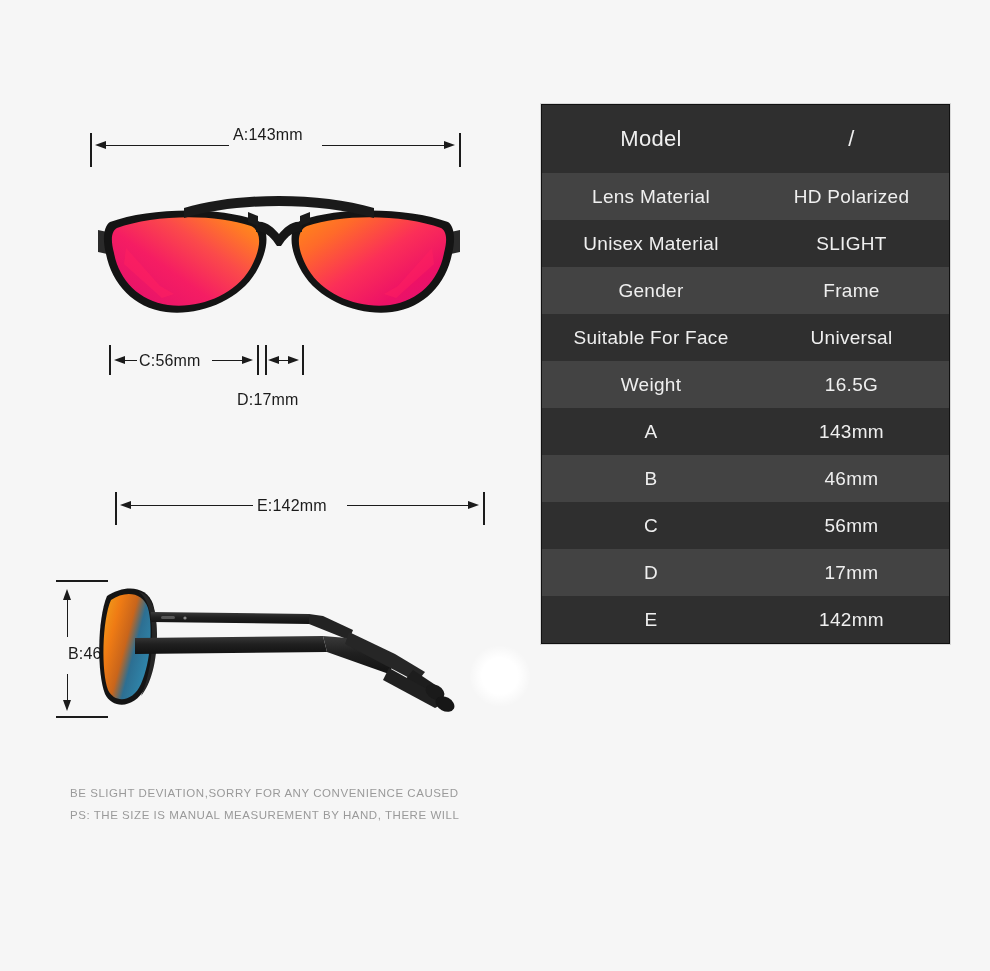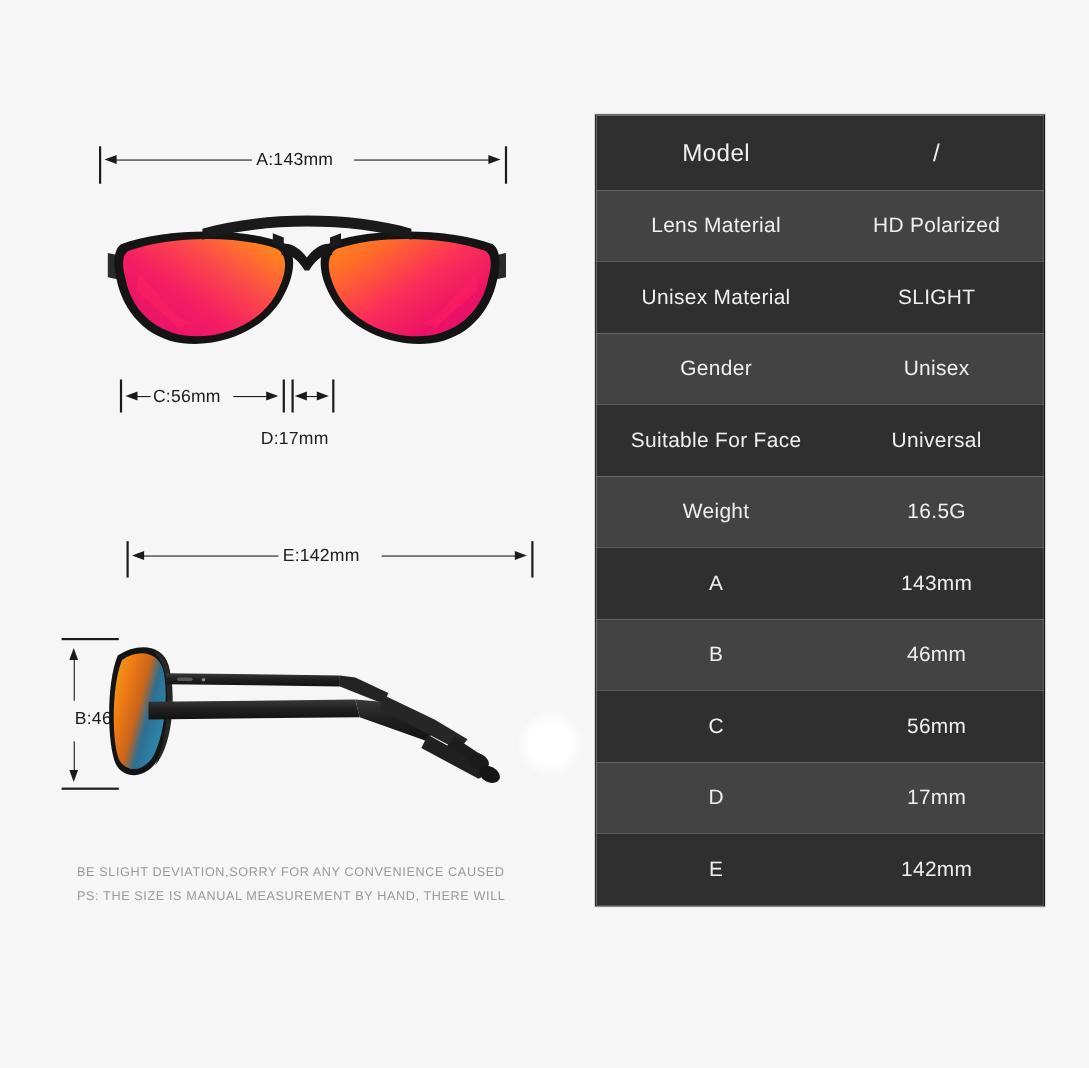--- a/index.html
+++ b/index.html
@@ -88,21 +88,21 @@
     left: 541px;
     top: 104px;
     width: 409px;
     border: 1.5px solid #111;
     overflow: hidden;
     box-shadow: 0 0 0 1px rgba(0,0,0,.12);
   }
   .spec-row {
     display: flex;
     align-items: center;
-    height: 65px;
+    height: 47px;
     width: 100%;
   }
   .spec-row.odd  { background: #2f2f2f; }
   .spec-row.even { background: #434343; }
   .spec-row:first-child { height: 68px; }
 
   .spec-key, .spec-val {
     color: #efefef;
     font-family: "Liberation Sans", sans-serif;
     font-weight: 300;
@@ -130,21 +130,21 @@
 
   <div class="diagram-panel">
 
     <div>
       <div class="dim-cap" style="left:90px; top:133px; height:34px;"></div>
       <div class="dim-cap" style="left:459px; top:133px; height:34px;"></div>
       <div class="arrow-l" style="left:95px; top:141px;"></div>
       <div class="dim-rule" style="left:105px; top:145px; width:124px;"></div>
       <div class="dim-rule" style="left:322px; top:145px; width:123px;"></div>
       <div class="arrow-r" style="left:444px; top:141px;"></div>
-      <div class="dim-label" style="left:233px; top:137px;">A:143mm</div>
+      <div class="dim-label" style="left:233px; top:126px;">A:143mm</div>
     </div>
 
     <div class="glasses-front">
       <svg viewBox="0 0 382 140" width="382" height="140">
         <defs>
           <linearGradient id="lensL" x1="0%" y1="85%" x2="100%" y2="0%">
             <stop offset="0%" stop-color="#e5106a"></stop>
             <stop offset="35%" stop-color="#f51d63"></stop>
             <stop offset="62%" stop-color="#fb4a4a"></stop>
             <stop offset="85%" stop-color="#ff7a25"></stop>
@@ -294,21 +294,21 @@
       <div class="spec-val">HD Polarized</div>
     </div>
 
     <div class="spec-row odd">
       <div class="spec-key">Unisex Material</div>
       <div class="spec-val">SLIGHT</div>
     </div>
 
     <div class="spec-row even">
       <div class="spec-key">Gender</div>
-      <div class="spec-val">Unisex</div>
+      <div class="spec-val">Frame</div>
     </div>
 
     <div class="spec-row odd">
       <div class="spec-key">Suitable For Face</div>
       <div class="spec-val">Universal</div>
     </div>
 
     <div class="spec-row even">
       <div class="spec-key">Weight</div>
       <div class="spec-val">16.5G</div>

